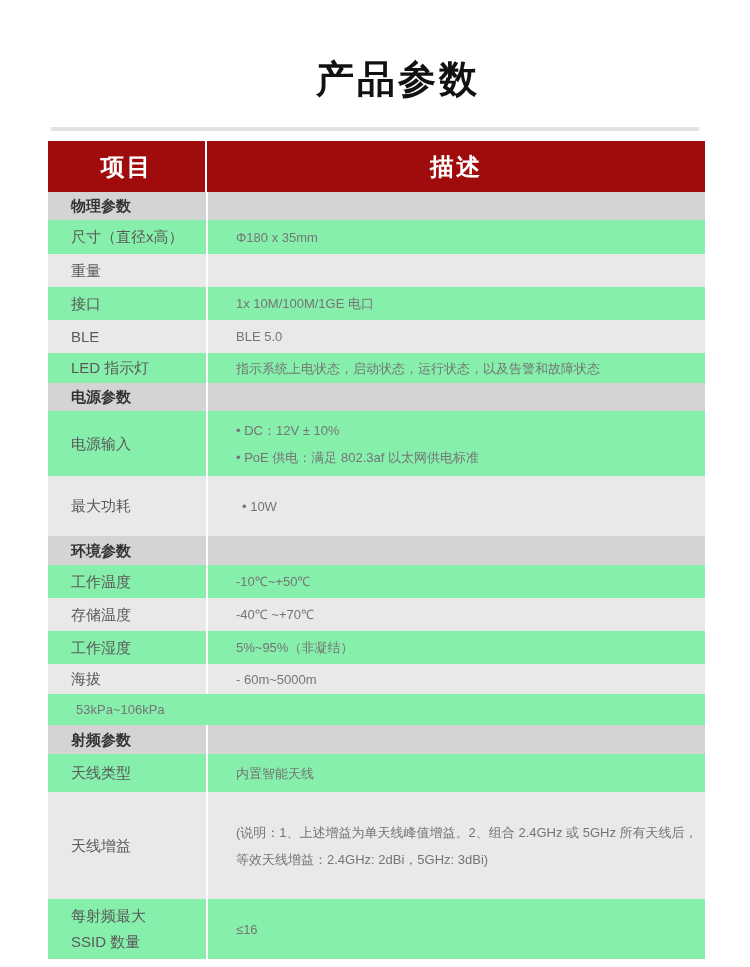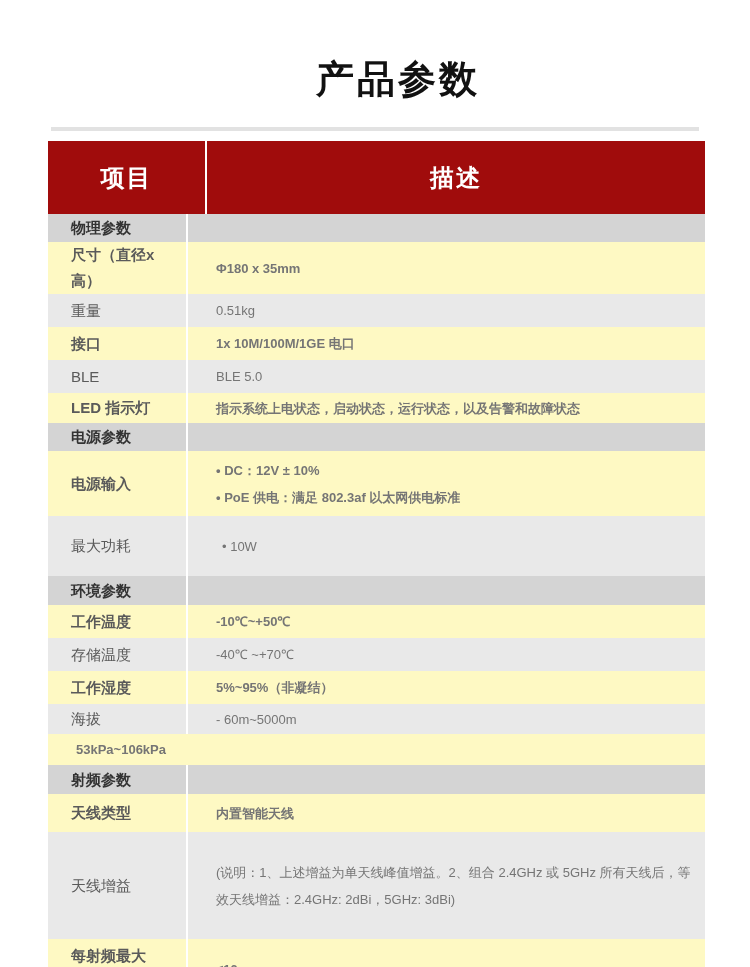--- a/index.html
+++ b/index.html
@@ -22,35 +22,35 @@
     width:648px; height:4px;
     background:#e2e2e2;
     margin:25px 0 0 51px;
   }
   .spec-table {
     width:657px;
     margin:10px 0 0 48px;
   }
   .thead {
     display:flex;
-    height:73px;
+    height:51px;
     background:#a00c0c;
   }
   .th {
     display:flex; align-items:center; justify-content:center;
     color:#ffffff; font-weight:bold; font-size:24px; letter-spacing:2px;
   }
   .th-item { width:159px; border-right:2px solid #ffffff; }
   .th-desc { flex:1; }
   .row { display:flex; width:100%; }
-  .row-white { background:#fef9c3;font-weight:bold; }
+  .row-white { background:#86efac; }
   .row-gray  { background:#e9e9e9; }
   .row-section { background:#d4d4d4; }
   .cell-label {
-    width:140px;
+    width:160px;
     border-right:2px solid #ffffff;
     padding-left:23px; padding-right:6px;
     display:flex; flex-direction:column; justify-content:center;
     font-size:15px; color:#5a5a5a; line-height:26px;
   }
   .row-section .cell-label {
     font-weight:bold; color:#333333;
   }
   .cell-value {
     flex:1;
@@ -82,23 +82,20 @@
 
   <div class="row row-white" style="min-height:34px">
     <div class="cell-label">尺寸（直径x高）</div>
     <div class="cell-value">
         <div class="line">Φ180 x 35mm</div>
       </div>
   </div>
 
   <div class="row row-gray" style="min-height:33px">
     <div class="cell-label">重量</div>
-    <div class="cell-value">
-        <div class="line">0.51kg</div>
-      </div>
   </div>
 
   <div class="row row-white" style="min-height:33px">
     <div class="cell-label">接口</div>
     <div class="cell-value">
         <div class="line">1x 10M/100M/1GE 电口</div>
       </div>
   </div>
 
   <div class="row row-gray" style="min-height:33px">

